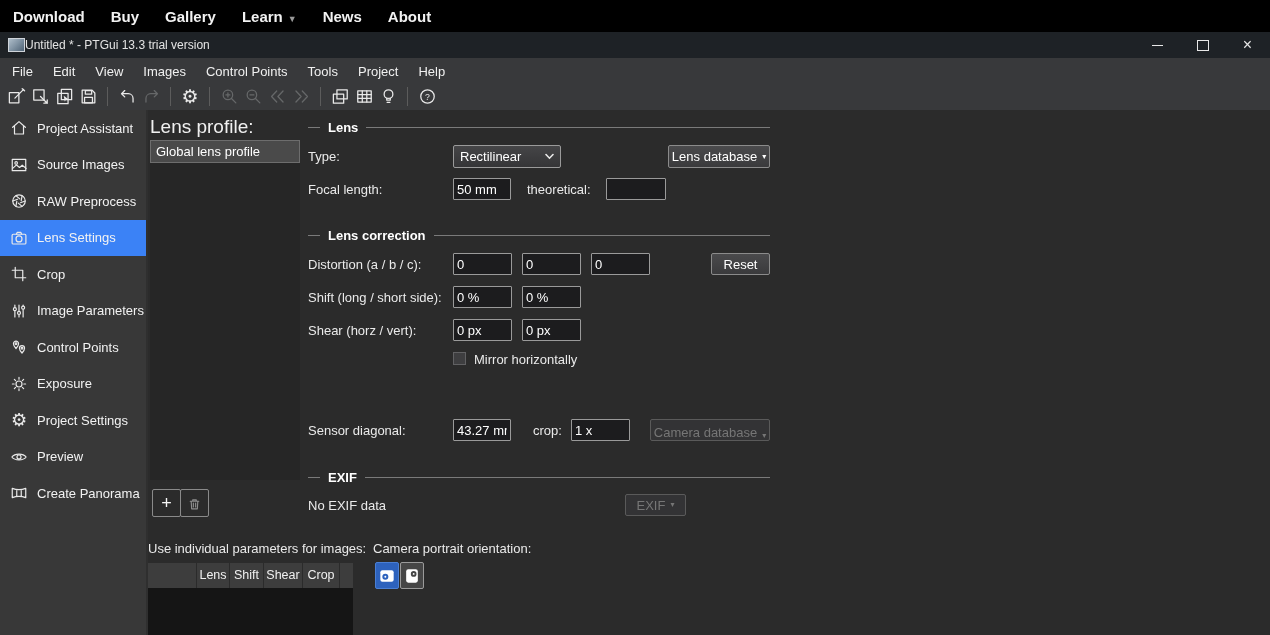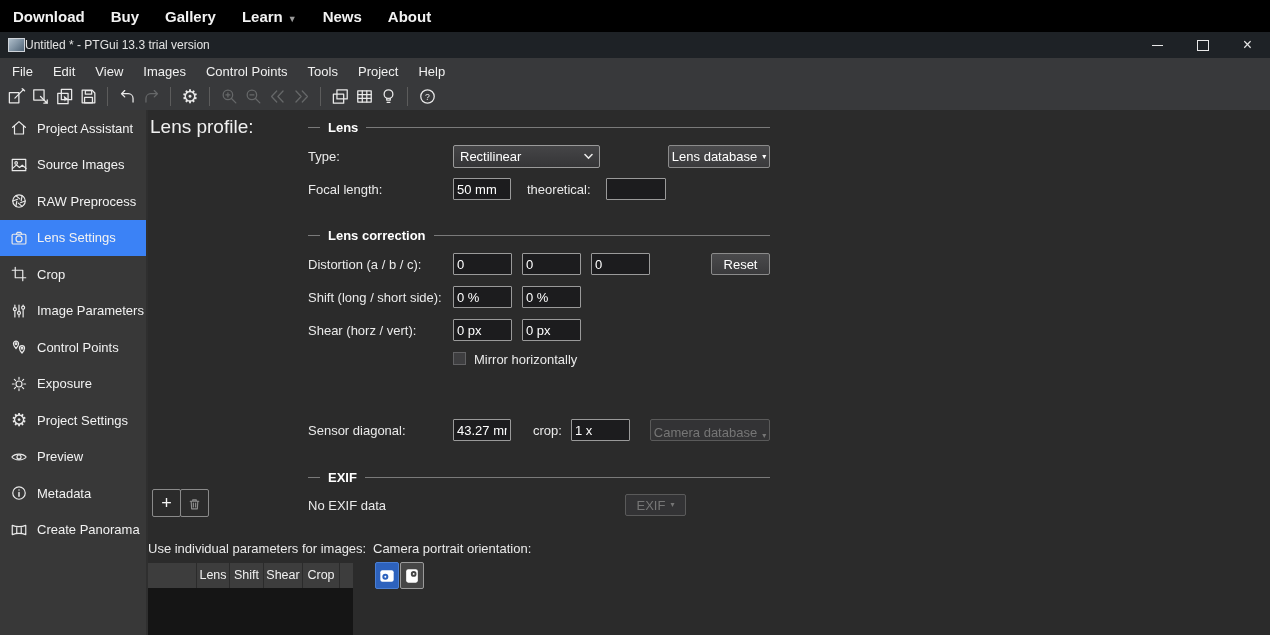--- a/index.html
+++ b/index.html
@@ -313,56 +313,50 @@
           <svg class="ic" width="18" height="18" viewBox="0 0 24 24">
             <path d="M2.5 12 C6.5 6.8 17.5 6.8 21.5 12 C17.5 17.2 6.5 17.2 2.5 12 Z"></path>
             <circle cx="12" cy="12" r="2.7"></circle>
           </svg>
         </span>
       <span class="side-label">Preview</span>
     </div>
     <div class="side-item">
       <span class="side-ic">
           <svg class="ic" width="18" height="18" viewBox="0 0 24 24">
-            <circle cx="12" cy="12" r="8.3"></circle>
-            <path d="M12 11.2 V16.3 M12 7.9 V8.1" stroke-width="2"></path>
-          </svg>
-        </span>
-      <span class="side-label">Metadata</span>
-    </div>
-    <div class="side-item">
-      <span class="side-ic">
-          <svg class="ic" width="18" height="18" viewBox="0 0 24 24">
             <path d="M3 5.8 C8.5 8 15.5 8 21 5.8 V18.2 C15.5 16 8.5 16 3 18.2 Z M9 7.3 V16.7 M15 7.3 V16.7"></path>
           </svg>
         </span>
       <span class="side-label">Create Panorama</span>
     </div>
 
   </div>
 
   <span class="panel-label" style="left:150px;top:116px;">Lens profile:</span>
+  <div class="listbox">
+    <div class="list-row-sel">Global lens profile</div>
+  </div>
   <div class="btn-group">
     <div class="gbtn">
         <span class="plus-glyph">+</span>
       </div>
     <div class="gbtn">
         <svg width="17" height="17" viewBox="0 0 24 24" fill="none" stroke="#8f8f8f" stroke-width="1.6" stroke-linecap="round" stroke-linejoin="round">
           <path d="M6 8.8 H18 M9.5 8.8 V6.8 H14.5 V8.8 M7.3 8.8 L8 19.5 H16 L16.7 8.8 M10.4 11.5 V17 M13.6 11.5 V17"></path>
         </svg>
       </div>
   </div>
 
   <div class="sec" style="left:308px;top:120px;width:462px;">
     <div class="sec-dash"></div>
     <span class="sec-title">Lens</span>
     <div class="sec-line"></div>
   </div>
   <span class="flabel" style="left:308px;top:149px;">Type:</span>
-  <div class="dropdown" style="left:453px;top:145px;width:147px;">
+  <div class="dropdown" style="left:453px;top:145px;width:108px;">
     <span class="dd-text">Rectilinear</span>
     <svg width="9" height="7" viewBox="0 0 9 7" fill="none" stroke="#e9e9e9" stroke-width="1.6" stroke-linecap="round">
         <polyline points="1,1.5 4.5,5.2 8,1.5"></polyline>
       </svg>
   </div>
   <div class="btn" style="left:668px;top:145px;width:102px;">
     <span>Lens database</span>
       <span class="mini-caret">▾</span>
   </div>
   <span class="flabel" style="left:308px;top:182px;">Focal length:</span>

